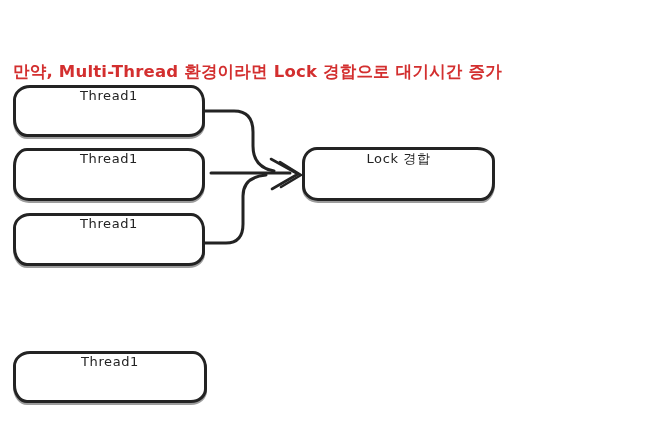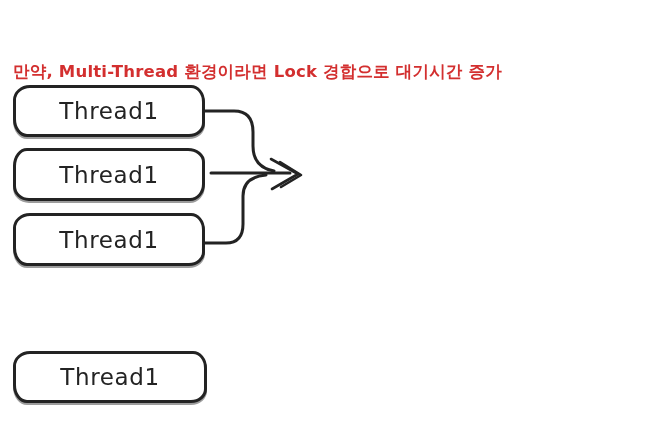--- a/index.html
+++ b/index.html
@@ -26,23 +26,23 @@
     white-space:nowrap;
   }
   .note1{top:37px;margin-top:24px;}
   .note2{top:296px;}
   .box{
     position:absolute;
     background:var(--fill);
     border:3px solid var(--ink);
     border-radius:17px 14px 16px 14px / 15px 17px 14px 18px;
     box-shadow:0 2px 0 rgba(35,35,35,0.45);
-    display:flex;align-items:center;justify-content:center;
+    display:flex;justify-content:center;
     color:var(--ink);
-    font-size:23px;
+    font-size:13px;
     letter-spacing:0.6px;
   }
   .tb1{left:13px;top:85px;width:192px;height:52px;}
   .tb2{left:13px;top:148px;width:192px;height:53px;border-radius:14px 17px 15px 16px / 18px 14px 17px 15px;}
   .tb3{left:13px;top:213px;width:192px;height:53px;}
   .lockbox{left:302px;top:147px;width:193px;height:54px;border-radius:15px 18px 14px 16px / 16px 14px 18px 15px;}
   .tb4{left:13px;top:351px;width:194px;height:52px;}
   svg.connectors{
     position:absolute;left:0;top:0;width:650px;height:426px;
     pointer-events:none;
@@ -76,19 +76,22 @@
   </div>
 
   <svg class="connectors" viewBox="0 0 650 426" aria-hidden="true">
     <path d="M205 111 H234 Q253 111 253 132 V146 Q253 167 274 171"></path>
     <path d="M211 173 H290"></path>
     <path d="M205 243 H226 Q243 243 243 224 V196 Q243 177 266 175"></path>
     <path class="thin" d="M271 159 L298 174 L272 189"></path>
     <path class="thin" d="M280 162 L301 175 L281 187"></path>
   </svg>
 
+  <div class="box lockbox">
+    <span>Lock 경합</span>
+  </div>
 
 
   <div class="box tb4">
     <span>Thread1</span>
   </div>
 
 </div>
 
 </body></html>

